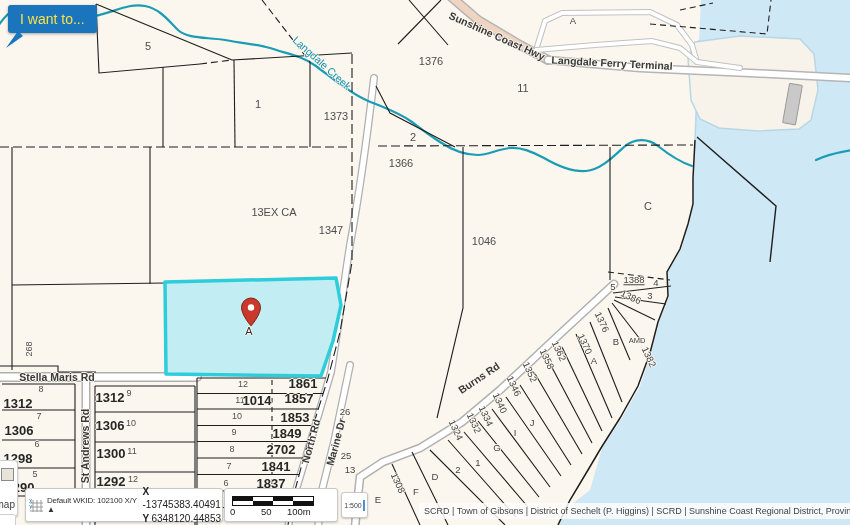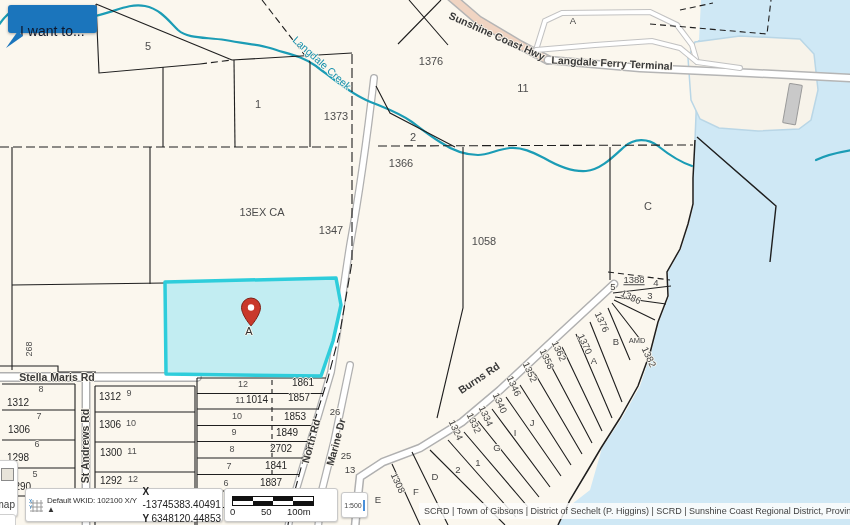--- a/index.html
+++ b/index.html
@@ -6,27 +6,27 @@
     font-family:"Liberation Sans",sans-serif;background:#fbf7ee;position:relative;}
   #stage{position:absolute;inset:0;width:850px;height:525px;}
   #map-svg{position:absolute;left:0;top:0;}
   
   .lbl{position:absolute;white-space:nowrap;transform:translate(-50%,-50%) rotate(var(--r,0deg));
     text-shadow:-1px 0 0 #fbf7ee,1px 0 0 #fbf7ee,0 -1px 0 #fbf7ee,0 1px 0 #fbf7ee;line-height:1;}
   .parcel{font-size:11px;color:#4d4d4d;}
   .parcel-sm{font-size:9.5px;color:#454545;}
   .parcel-xs{font-size:7.5px;color:#454545;}
   .lot{font-size:9px;color:#4f4f4f;}
-  .addr{font-size:10px;font-weight:normal;color:#272727;}
+  .addr{font-size:13px;font-weight:bold;color:#272727;}
   .road{font-size:10.5px;font-weight:bold;color:#3a3a3a;}
   .creek-lbl{font-size:10.5px;color:#1791ad;}
   .marker-lbl{font-size:11px;color:#333;}
   
-  #iwant{position:absolute;left:8px;top:5px;height:28px;padding:12px 12px;background:#1b75bc;
-    color:#0f172a;font-size:14px;border:none;border-radius:3px;box-shadow:0 1px 3px rgba(0,0,0,.35);
+  #iwant{position:absolute;left:8px;top:5px;height:28px;padding:0 12px;background:#1b75bc;
+    color:#fde047;font-size:14px;border:none;border-radius:3px;box-shadow:0 1px 3px rgba(0,0,0,.35);
     cursor:pointer;line-height:28px;}
   #iwant-tail{position:absolute;left:6px;top:31px;}
   
   #basemap{position:absolute;left:-46px;top:460px;width:62px;height:55px;background:#fff;
     border:1px solid #cfcfcf;border-radius:4px;box-shadow:0 1px 2px rgba(0,0,0,.25);}
   #basemap .bm-icon{position:absolute;right:3px;top:7px;width:11px;height:11px;
     border:1px solid #8a8a8a;background:#e8e4da;}
   #basemap .bm-label{position:absolute;right:2px;bottom:6px;font-size:10px;color:#3c3c3c;}
   #corner-chip{position:absolute;left:-8px;top:514px;width:22px;height:14px;background:#fff;
     border:1px solid #cfcfcf;border-radius:3px;}
@@ -168,23 +168,23 @@
 </svg>
 
 <div id="labels">
       <div class="lbl parcel" style="left: 148px; top: 46px; --r: 0deg;">5</div>
       <div class="lbl parcel" style="left: 258px; top: 104px; --r: 0deg;">1</div>
       <div class="lbl parcel" style="left: 336px; top: 116px; --r: 0deg;">1373</div>
       <div class="lbl parcel" style="left: 431px; top: 61px; --r: 0deg;">1376</div>
       <div class="lbl parcel" style="left: 523px; top: 88px; --r: 0deg;">11</div>
       <div class="lbl parcel" style="left: 413px; top: 137px; --r: 0deg;">2</div>
       <div class="lbl parcel" style="left: 401px; top: 163px; --r: 0deg;">1366</div>
-      <div class="lbl parcel" style="left: 262px; top: 212px; --r: 0deg;">13EX CA</div>
+      <div class="lbl parcel" style="left: 274px; top: 212px; --r: 0deg;">13EX CA</div>
       <div class="lbl parcel" style="left: 331px; top: 230px; --r: 0deg;">1347</div>
-      <div class="lbl parcel" style="left: 484px; top: 241px; --r: 0deg;">1058</div>
+      <div class="lbl parcel" style="left: 484px; top: 241px; --r: 0deg;">1046</div>
       <div class="lbl parcel" style="left: 648px; top: 206px; --r: 0deg;">C</div>
       <div class="lbl parcel-sm" style="left: 573px; top: 21px; --r: 0deg;">A</div>
       <div class="lbl road" style="left: 497px; top: 36px; --r: 24deg;">Sunshine Coast Hwy</div>
       <div class="lbl road" style="left: 612px; top: 63px; --r: 3deg;">Langdale Ferry Terminal</div>
       <div class="lbl creek-lbl" style="left: 322px; top: 63px; --r: 42deg;">Langdale Creek</div>
       <div class="lbl parcel-sm" style="left: 634px; top: 280px; text-decoration: underline; --r: 0deg;">1388</div>
       <div class="lbl parcel-sm" style="left: 656px; top: 283px; --r: 0deg;">4</div>
       <div class="lbl parcel-sm" style="left: 613px; top: 287px; --r: 0deg;">5</div>
       <div class="lbl parcel-sm" style="left: 631px; top: 297px; --r: 25deg;">1386</div>
       <div class="lbl parcel-sm" style="left: 650px; top: 296px; --r: 0deg;">3</div>
@@ -207,21 +207,21 @@
       <div class="lbl parcel-sm" style="left: 497px; top: 448px; --r: 0deg;">G</div>
       <div class="lbl parcel-sm" style="left: 478px; top: 463px; --r: 0deg;">1</div>
       <div class="lbl parcel-sm" style="left: 458px; top: 470px; --r: 0deg;">2</div>
       <div class="lbl parcel-sm" style="left: 435px; top: 477px; --r: 0deg;">D</div>
       <div class="lbl road" style="left: 479px; top: 378px; --r: -34deg;">Burns Rd</div>
       <div class="lbl parcel-sm" style="left: 378px; top: 500px; --r: 0deg;">E</div>
       <div class="lbl parcel-sm" style="left: 398px; top: 483px; --r: 65deg;">1308</div>
       <div class="lbl parcel-sm" style="left: 416px; top: 492px; --r: 0deg;">F</div>
       <div class="lbl road" style="left: 311px; top: 441px; --r: -75deg;">North Rd</div>
       <div class="lbl road" style="left: 336px; top: 442px; --r: -75deg;">Marine Dr</div>
-      <div class="lbl parcel-sm" style="left: 335px; top: 412px; --r: 0deg;">26</div>
+      <div class="lbl parcel-sm" style="left: 345px; top: 412px; --r: 0deg;">26</div>
       <div class="lbl parcel-sm" style="left: 346px; top: 456px; --r: 0deg;">25</div>
       <div class="lbl parcel-sm" style="left: 314px; top: 470px; margin-left: 36px; --r: 0deg;">13</div>
       <div class="lbl lot" style="left: 243px; top: 384px; --r: 0deg;">12</div>
       <div class="lbl addr" style="left: 303px; top: 383px; --r: 0deg;">1861</div>
       <div class="lbl lot" style="left: 240px; top: 400px; --r: 0deg;">11</div>
       <div class="lbl addr" style="left: 257px; top: 400px; --r: 0deg;">1014</div>
       <div class="lbl addr" style="left: 299px; top: 398px; --r: 0deg;">1857</div>
       <div class="lbl lot" style="left: 237px; top: 416px; --r: 0deg;">10</div>
       <div class="lbl addr" style="left: 295px; top: 417px; --r: 0deg;">1853</div>
       <div class="lbl lot" style="left: 234px; top: 432px; --r: 0deg;">9</div>

